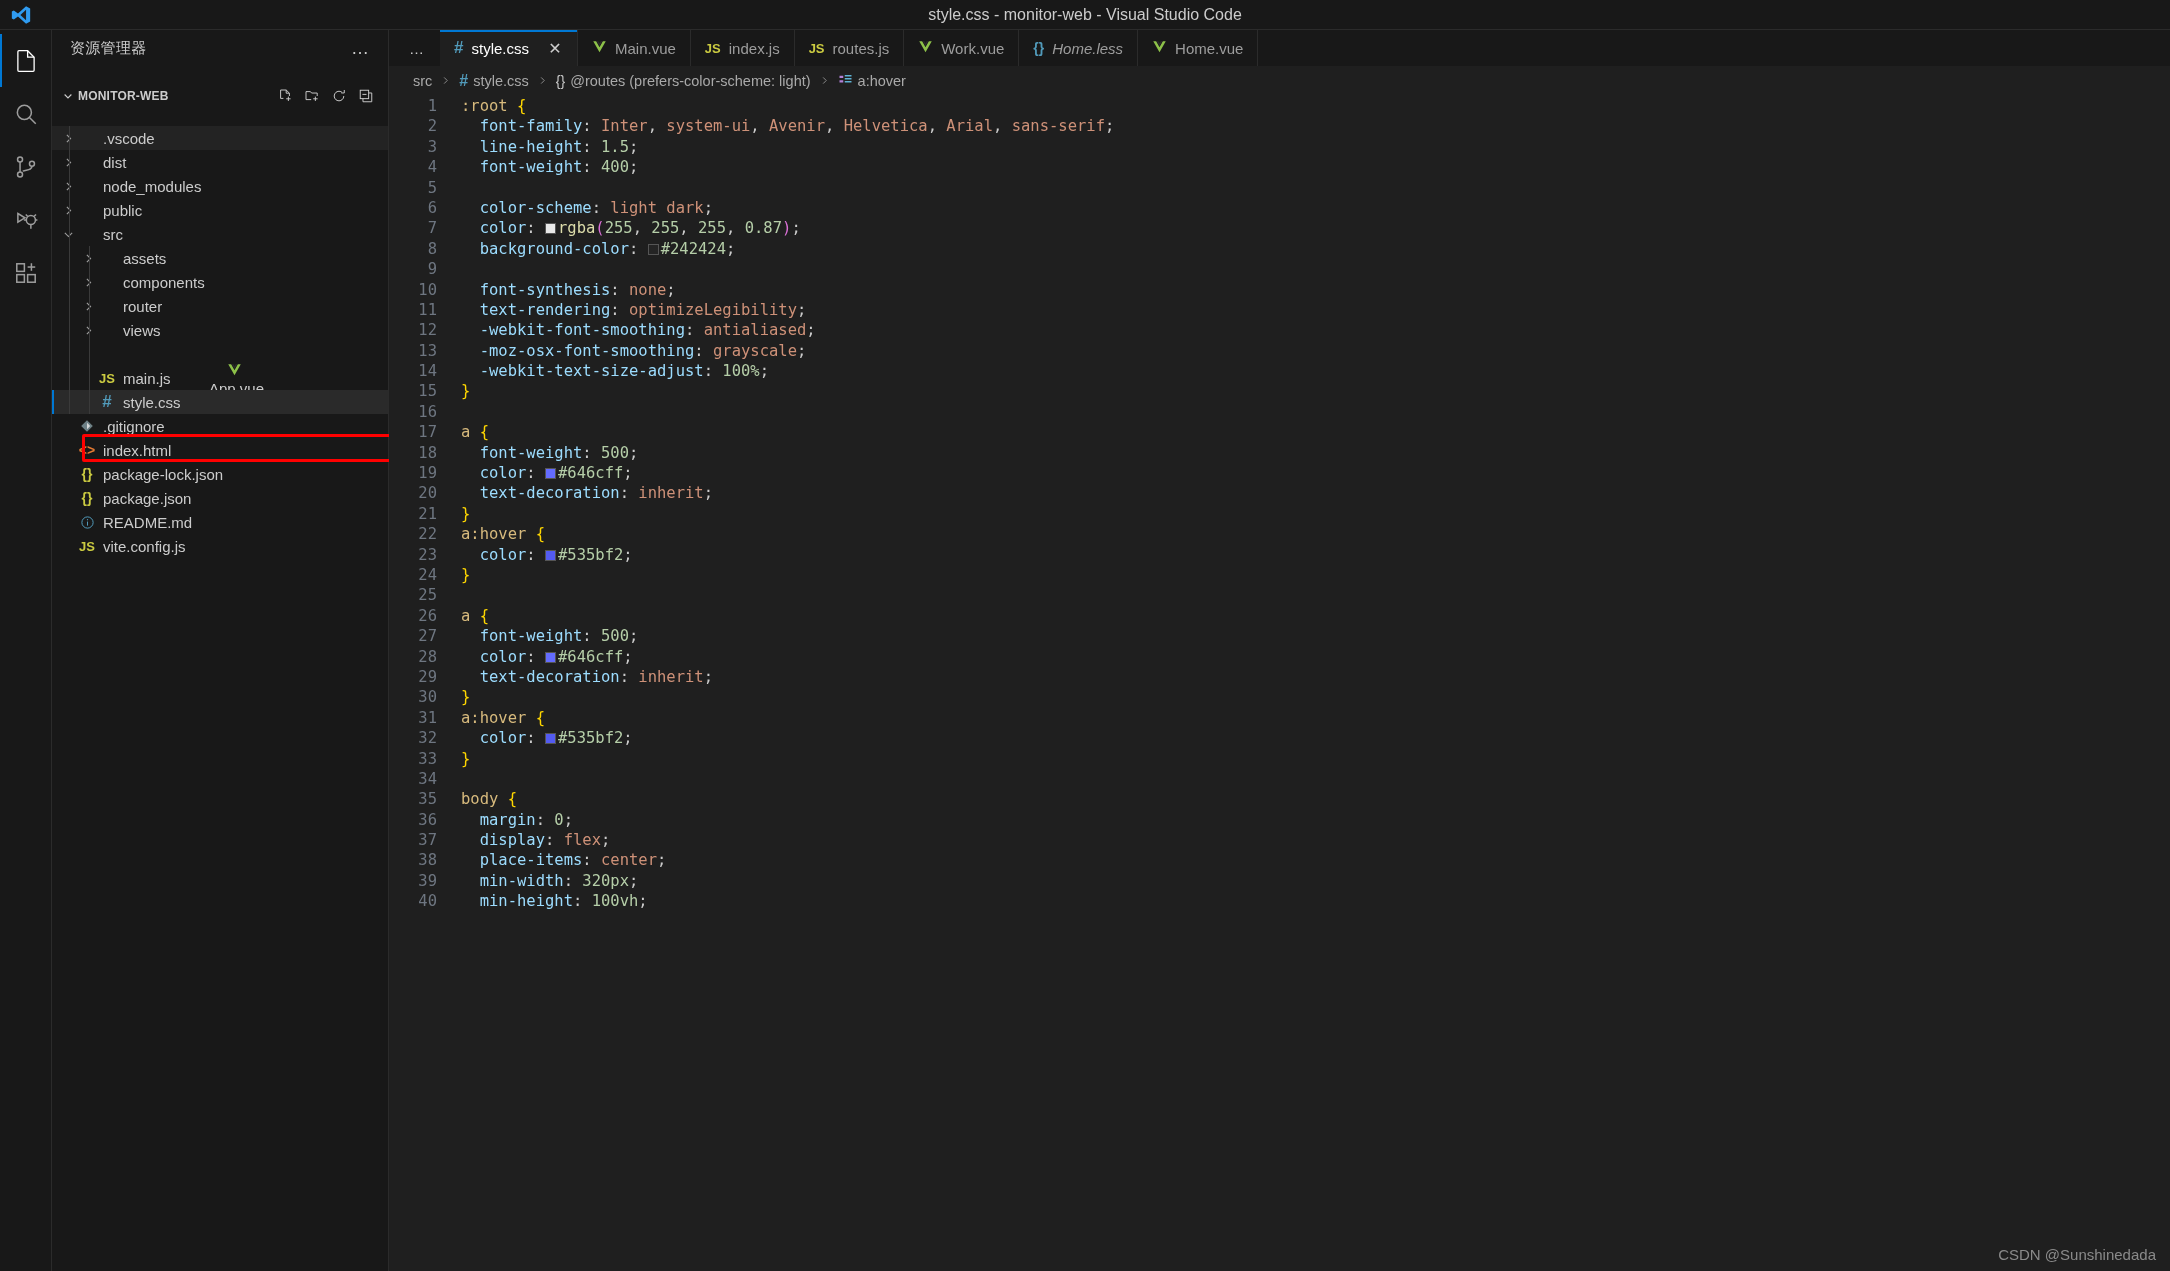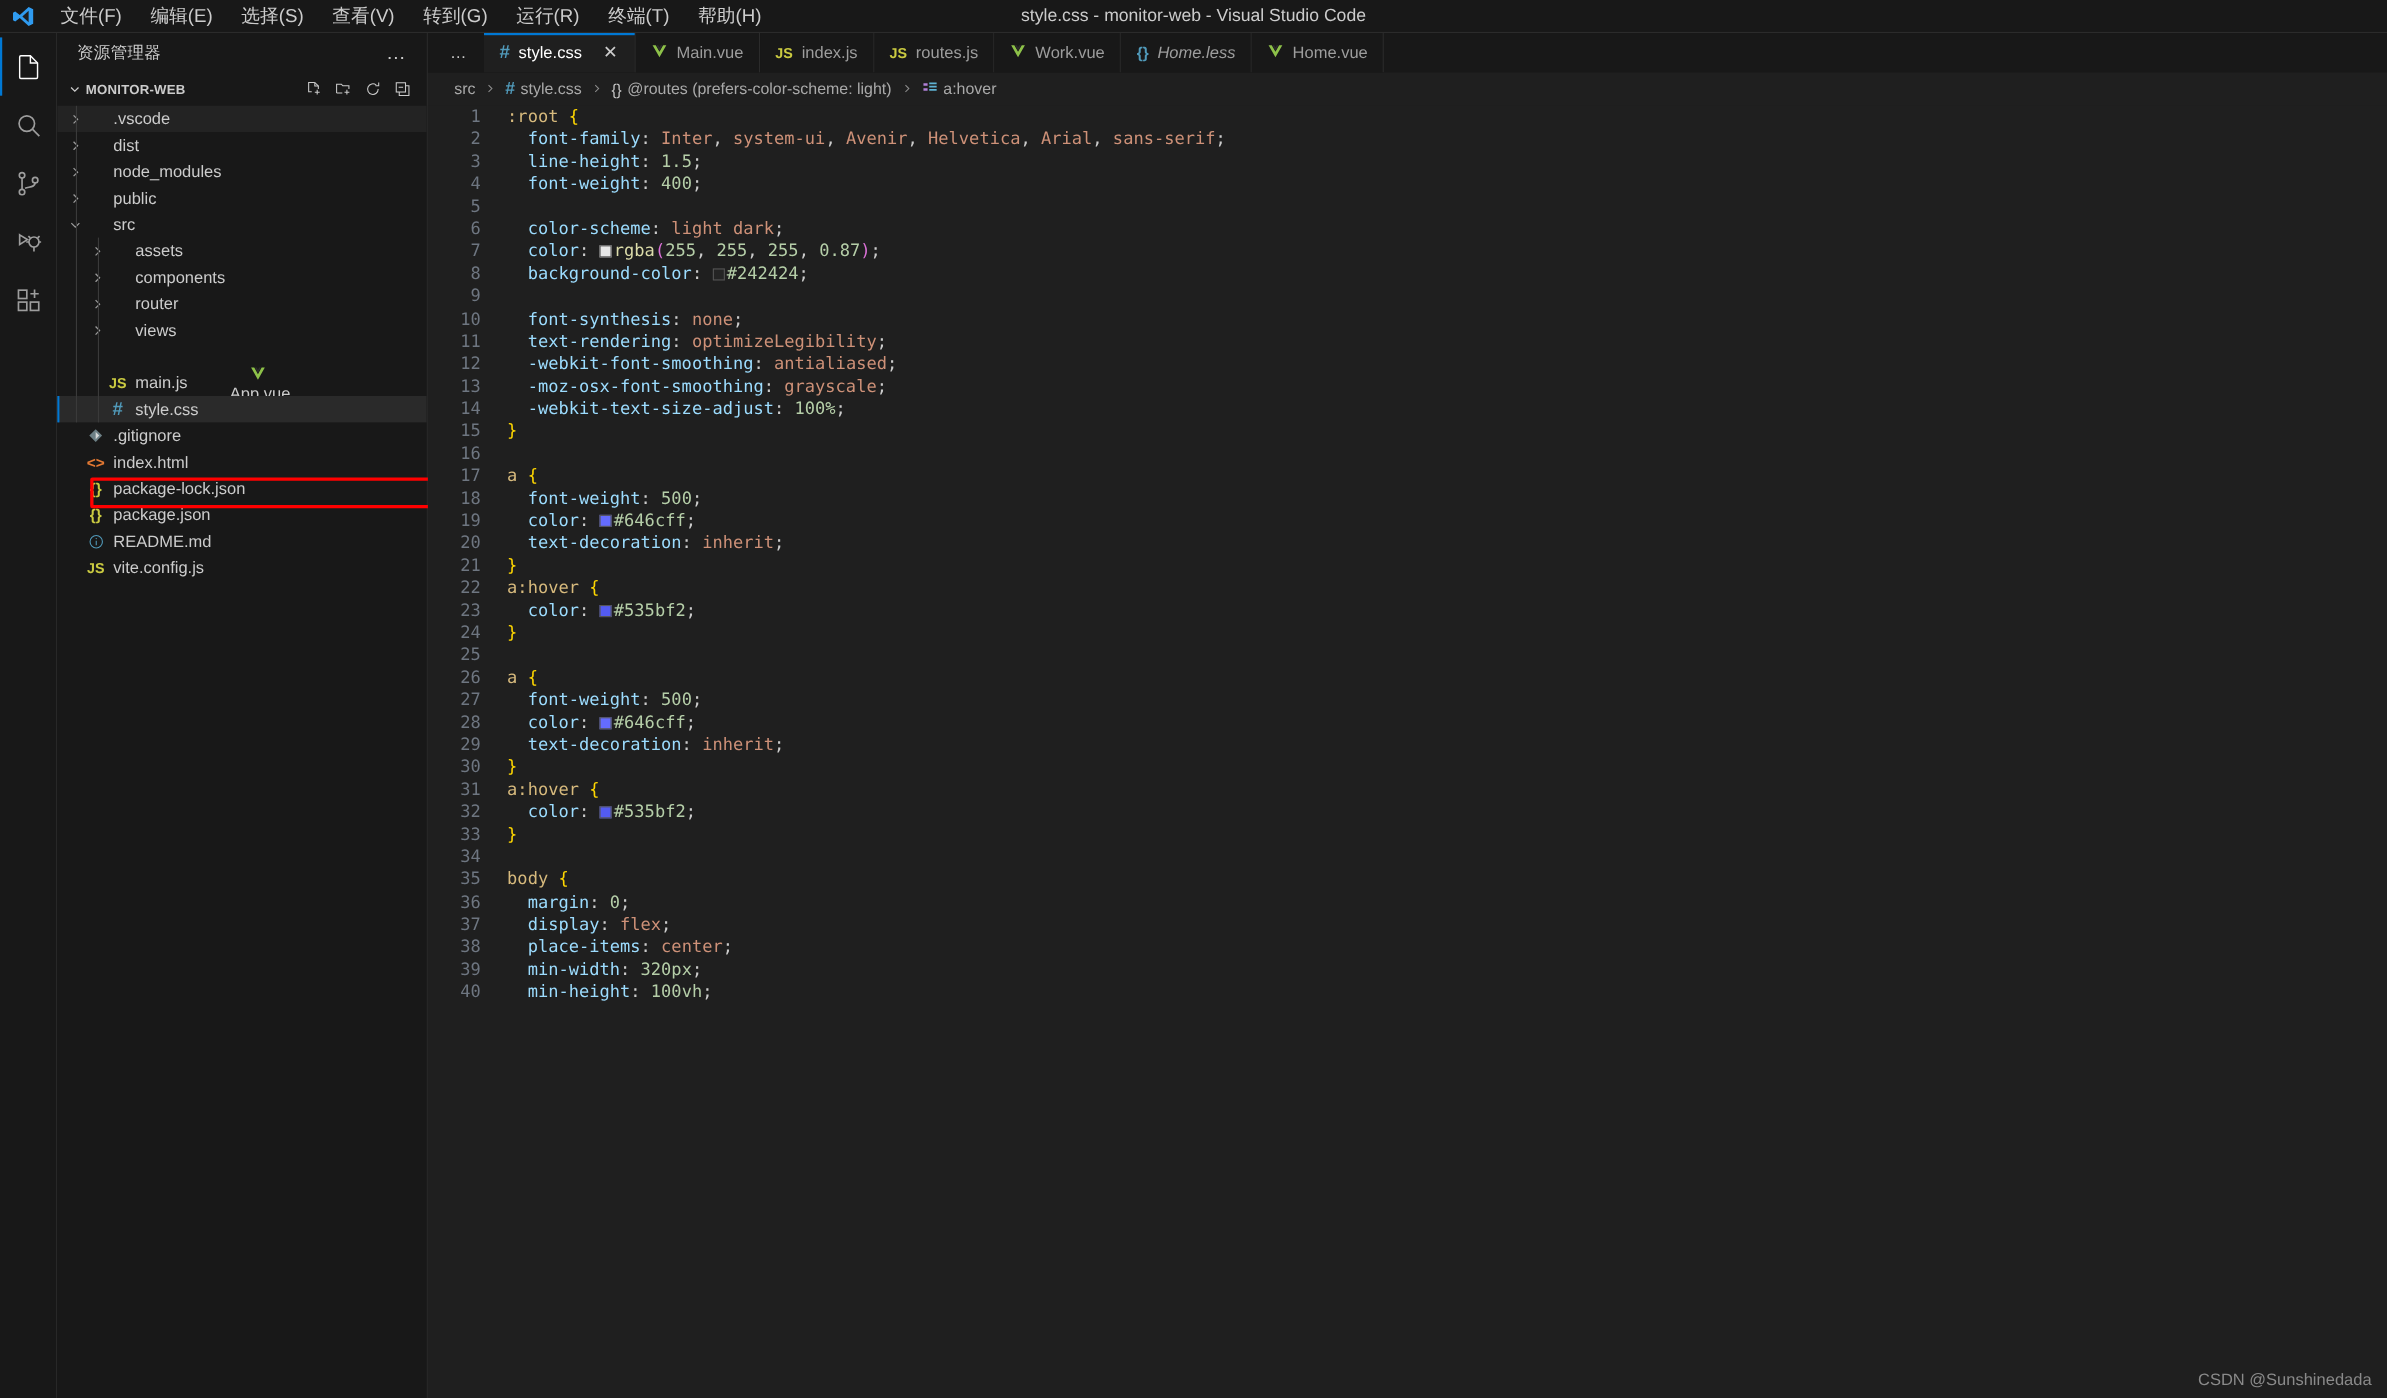--- a/index.html
+++ b/index.html
@@ -78,20 +78,21 @@
 
   
   .sidebar {
     width: 337px;
     flex: 0 0 337px;
     background: #181818;
     border-right: 1px solid #2b2b2b;
     display: flex;
     flex-direction: column;
     position: relative;
+    gap: 15px;
   }
   .sidebar-header {
     height: 36px;
     display: flex;
     align-items: center;
     justify-content: space-between;
     padding: 0 8px 0 18px;
   }
   .sidebar-title {
     font-size: 15px;
@@ -288,30 +289,20 @@
 </style>
 </head>
 <body>
 
 <div class="titlebar">
   <div class="vs-logo">
     <svg width="22" height="22" viewBox="0 0 24 24">
       <path d="M17.5 2.5 L22 4.8 V19.2 L17.5 21.5 L8.7 13.6 L4.2 17 L2 15.8 V8.2 L4.2 7 L8.7 10.4 Z" fill="#2f9bf0"></path>
       <path d="M17.5 6.2 L11.3 12 L17.5 17.8 Z" fill="#1f1f1f"></path>
     </svg>
-  </div>
-  <div class="menu">
-    <div class="menu-item">文件(F)</div>
-    <div class="menu-item">编辑(E)</div>
-    <div class="menu-item">选择(S)</div>
-    <div class="menu-item">查看(V)</div>
-    <div class="menu-item">转到(G)</div>
-    <div class="menu-item">运行(R)</div>
-    <div class="menu-item">终端(T)</div>
-    <div class="menu-item">帮助(H)</div>
   </div>
   <div class="window-title">style.css - monitor-web - Visual Studio Code</div>
 </div>
 
 <div class="body-wrap">
 
   <div class="activitybar">
     <div class="act-item active">
       <span>
         <svg width="26" height="26" viewBox="0 0 24 24" fill="none" stroke="#ffffff" stroke-width="1.2">

